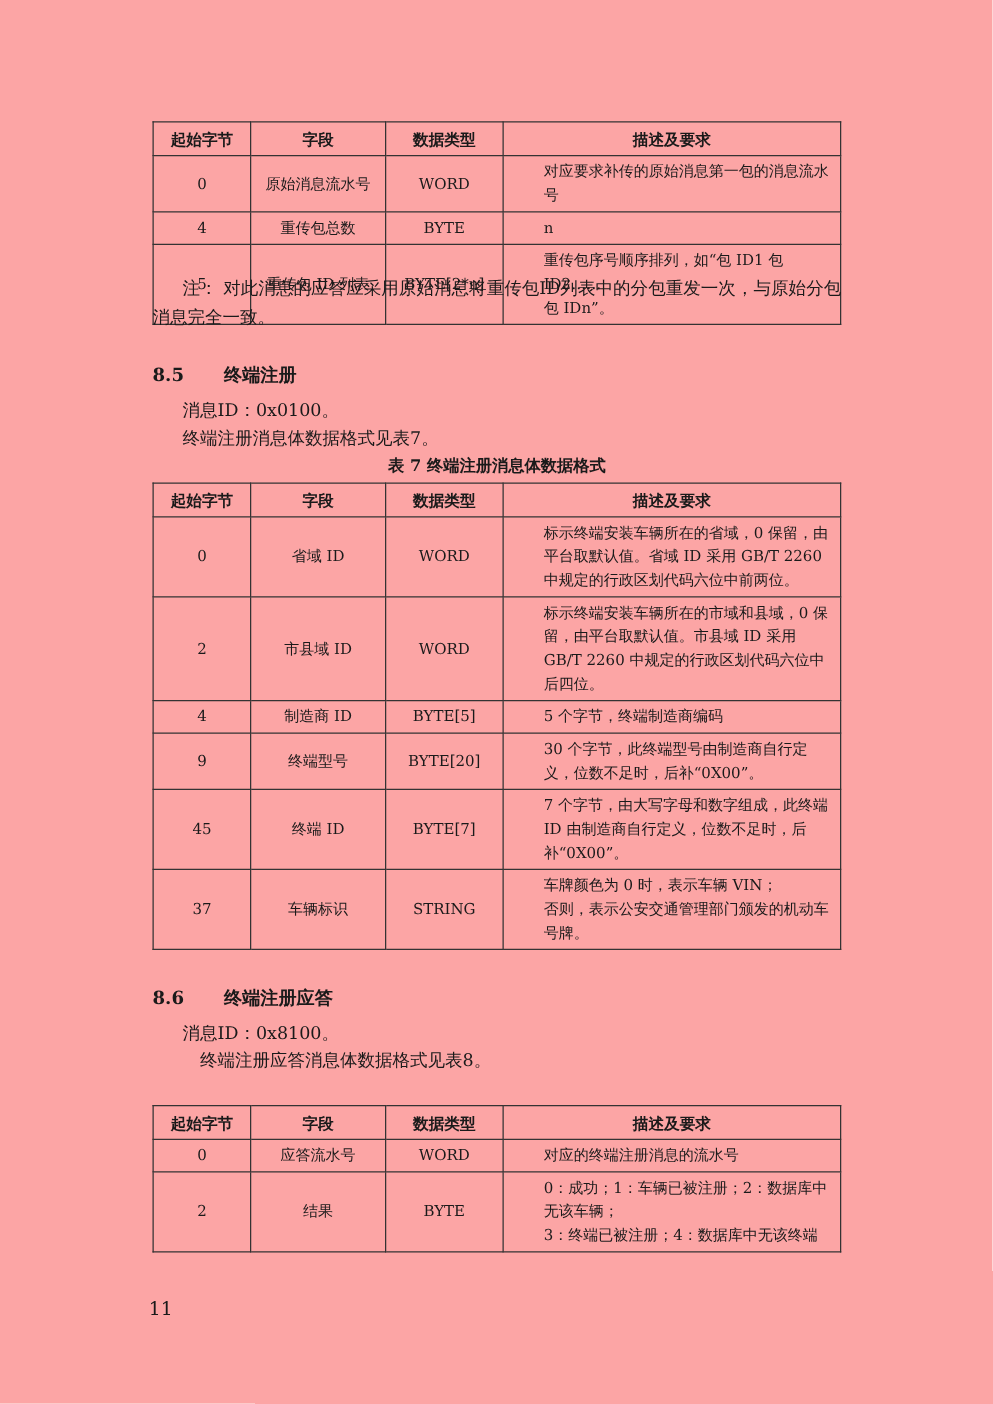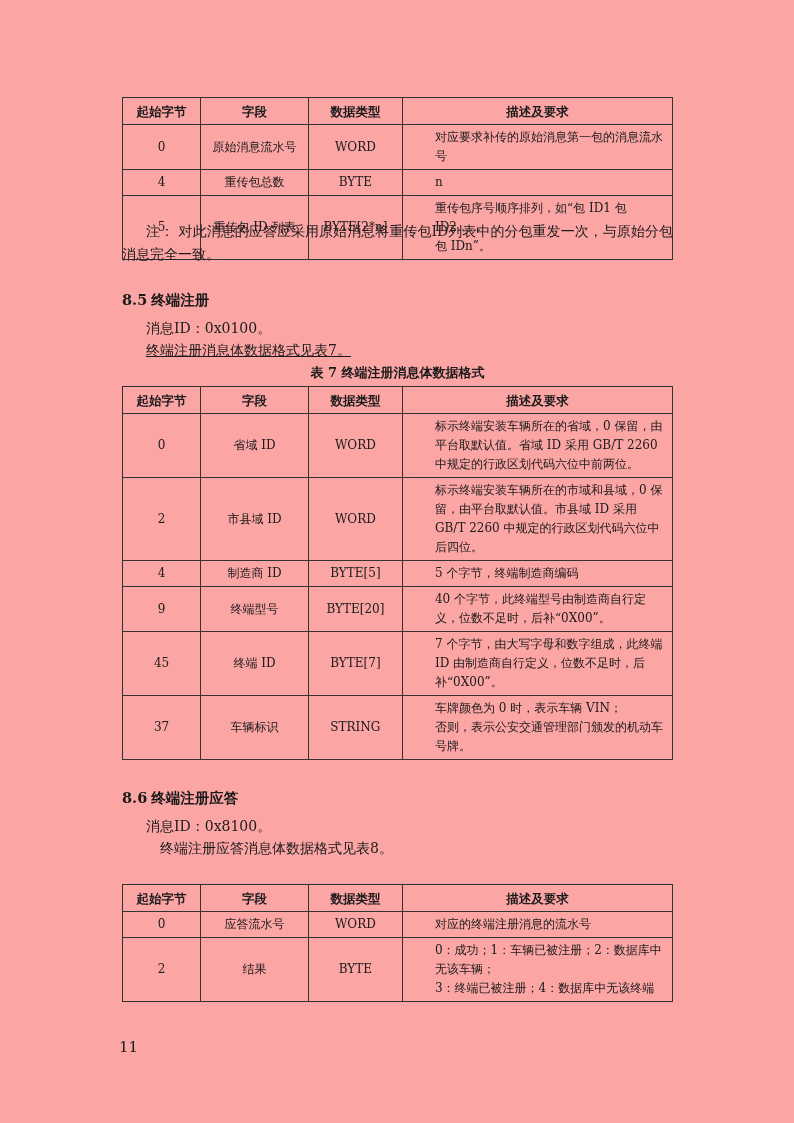--- a/index.html
+++ b/index.html
@@ -39,21 +39,21 @@
   table.doc td.ctr { text-align: center; }
   table.doc td.desc { text-align: left; white-space: pre-line; padding-left: 32px; }
 
   .note {
     font-size: 14px;
     line-height: 23px;
     text-indent: 24px;
     text-align: justify;
   }
   .heading { font-size: 14.5px; font-weight: bold; }
-  .heading .hnum { margin-right: 4px; }
+  .heading .hnum { margin-right: 32px; }
   .bodyline { font-size: 14px; }
   .caption { font-size: 13px; font-weight: bold; text-align: center; }
   .pagenum { font-size: 15px; }
 </style>
 </head>
 <body>
 
 <div class="page">
 
   <table class="doc abs col" style="top:97px;">
@@ -93,21 +93,21 @@
         </tr>
       </tbody>
     </table>
 
   <div class="note abs col" style="top:220px;">注：  对此消息的应答应采用原始消息将重传包ID列表中的分包重发一次，与原始分包消息完全一致。</div>
 
   <div class="heading abs col" style="top:291px;">
     <span class="hnum">8.5</span><span>终端注册</span>
   </div>
   <div class="bodyline abs" style="top:320px; left:146px;">消息ID：0x0100。</div>
-  <div class="bodyline abs" style="top:342px; left:146px;text-decoration:underline;">终端注册消息体数据格式见表7。</div>
+  <div class="bodyline abs" style="top:342px; left:146px;">终端注册消息体数据格式见表7。</div>
   <div class="caption abs col" style="top:364px;">表 7 终端注册消息体数据格式</div>
 
   <table class="doc abs col" style="top:386px;">
       <colgroup>
         <col style="width: 14.2%;">
         <col style="width: 19.6%;">
         <col style="width: 17.1%;">
         <col style="width: 49.1%;">
       </colgroup>
       <thead>
@@ -134,21 +134,21 @@
         <tr>
           <td class="ctr">4</td>
           <td class="ctr">制造商 ID</td>
           <td class="ctr">BYTE[5]</td>
           <td class="desc">5 个字节，终端制造商编码</td>
         </tr>
         <tr>
           <td class="ctr">9</td>
           <td class="ctr">终端型号</td>
           <td class="ctr">BYTE[20]</td>
-          <td class="desc">40 个字节，此终端型号由制造商自行定义，位数不足时，后补“0X00”。</td>
+          <td class="desc">30 个字节，此终端型号由制造商自行定义，位数不足时，后补“0X00”。</td>
         </tr>
         <tr>
           <td class="ctr">45</td>
           <td class="ctr">终端 ID</td>
           <td class="ctr">BYTE[7]</td>
           <td class="desc">7 个字节，由大写字母和数字组成，此终端 ID 由制造商自行定义，位数不足时，后补“0X00”。</td>
         </tr>
         <tr>
           <td class="ctr">37</td>
           <td class="ctr">车辆标识</td>

